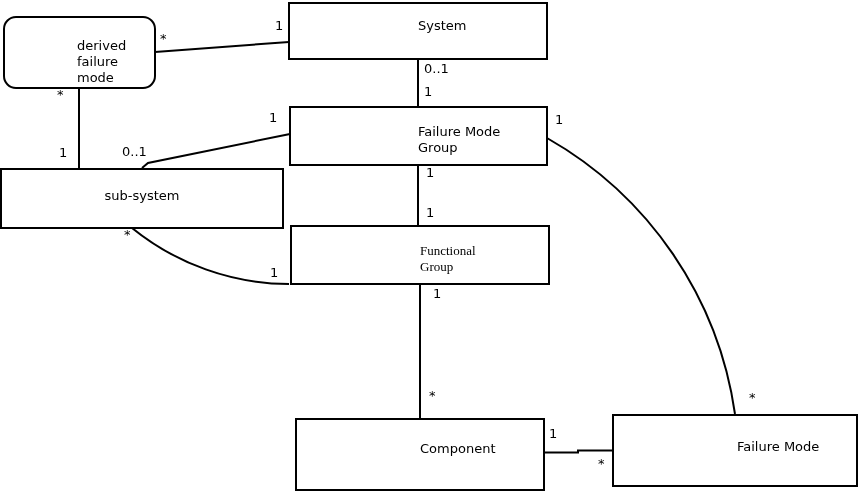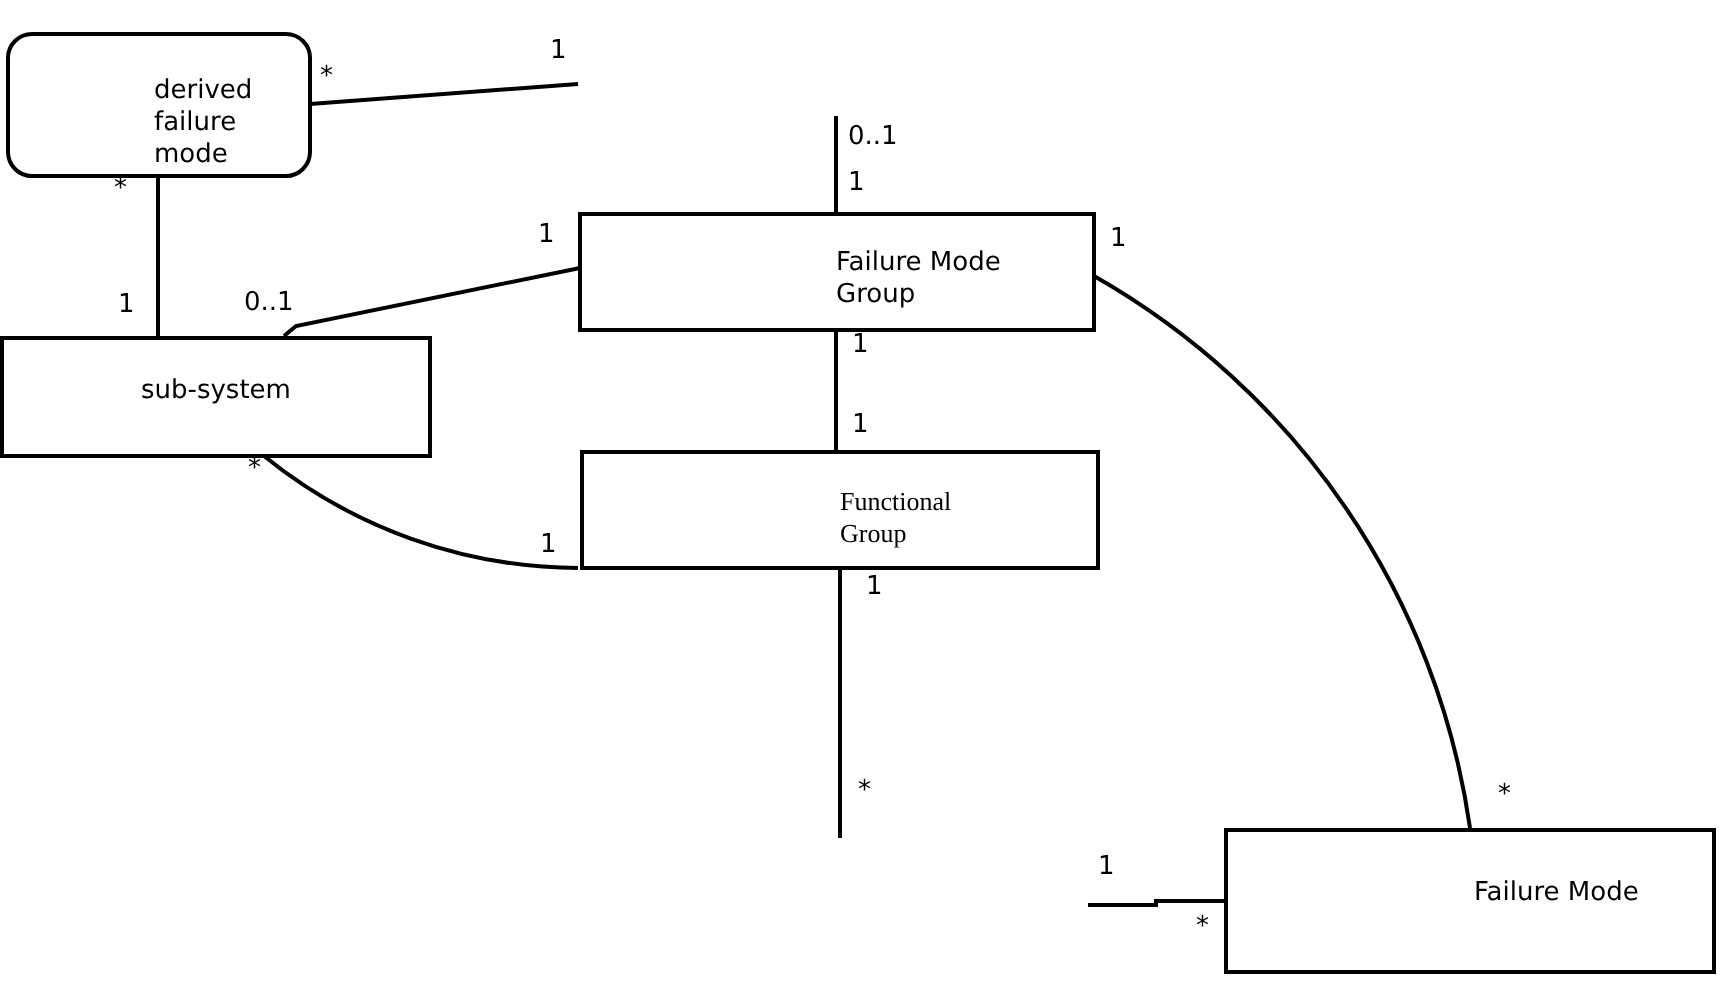--- a/index.html
+++ b/index.html
@@ -50,41 +50,51 @@
   </svg>
 
   <div class="entity" style="left:3px; top:16px; width:153px; height:73px;border-radius:13px;">
     <div class="elabel" style="left:72px; top:20px;">
       <div>derived</div>
       <div>failure</div>
       <div>mode</div>
     </div>
   </div>
 
+  <div class="entity" style="left:288px; top:2px; width:260px; height:58px;">
+    <div class="elabel" style="left:128px; top:14px;">
+      <div>System</div>
+    </div>
+  </div>
 
   <div class="entity" style="left:289px; top:106px; width:259px; height:60px;">
     <div class="elabel" style="left:127px; top:16px;">
       <div>Failure Mode</div>
       <div>Group</div>
     </div>
   </div>
 
-  <div class="entity" style="left:0px; top:168px; width:216px; height:61px;">
+  <div class="entity" style="left:0px; top:168px; width:284px; height:61px;">
     <div class="elabel centered" style="top:18px;">
       <div>sub-system</div>
     </div>
   </div>
 
   <div class="entity" style="left:290px; top:225px; width:260px; height:60px;">
     <div class="elabel" style="left:128px; top:16px;font-family:Liberation Serif, serif;">
       <div>Functional</div>
       <div>Group</div>
     </div>
   </div>
 
+  <div class="entity" style="left:295px; top:418px; width:250px; height:73px;">
+    <div class="elabel" style="left:123px; top:21px;">
+      <div>Component</div>
+    </div>
+  </div>
 
   <div class="entity" style="left:612px; top:414px; width:246px; height:73px;">
     <div class="elabel" style="left:123px; top:23px;">
       <div>Failure Mode</div>
     </div>
   </div>
 
   <div class="mult" style="left:275px; top:19px;">1</div>
   <div class="mult" style="left:160px; top:32px;">*</div>
 

